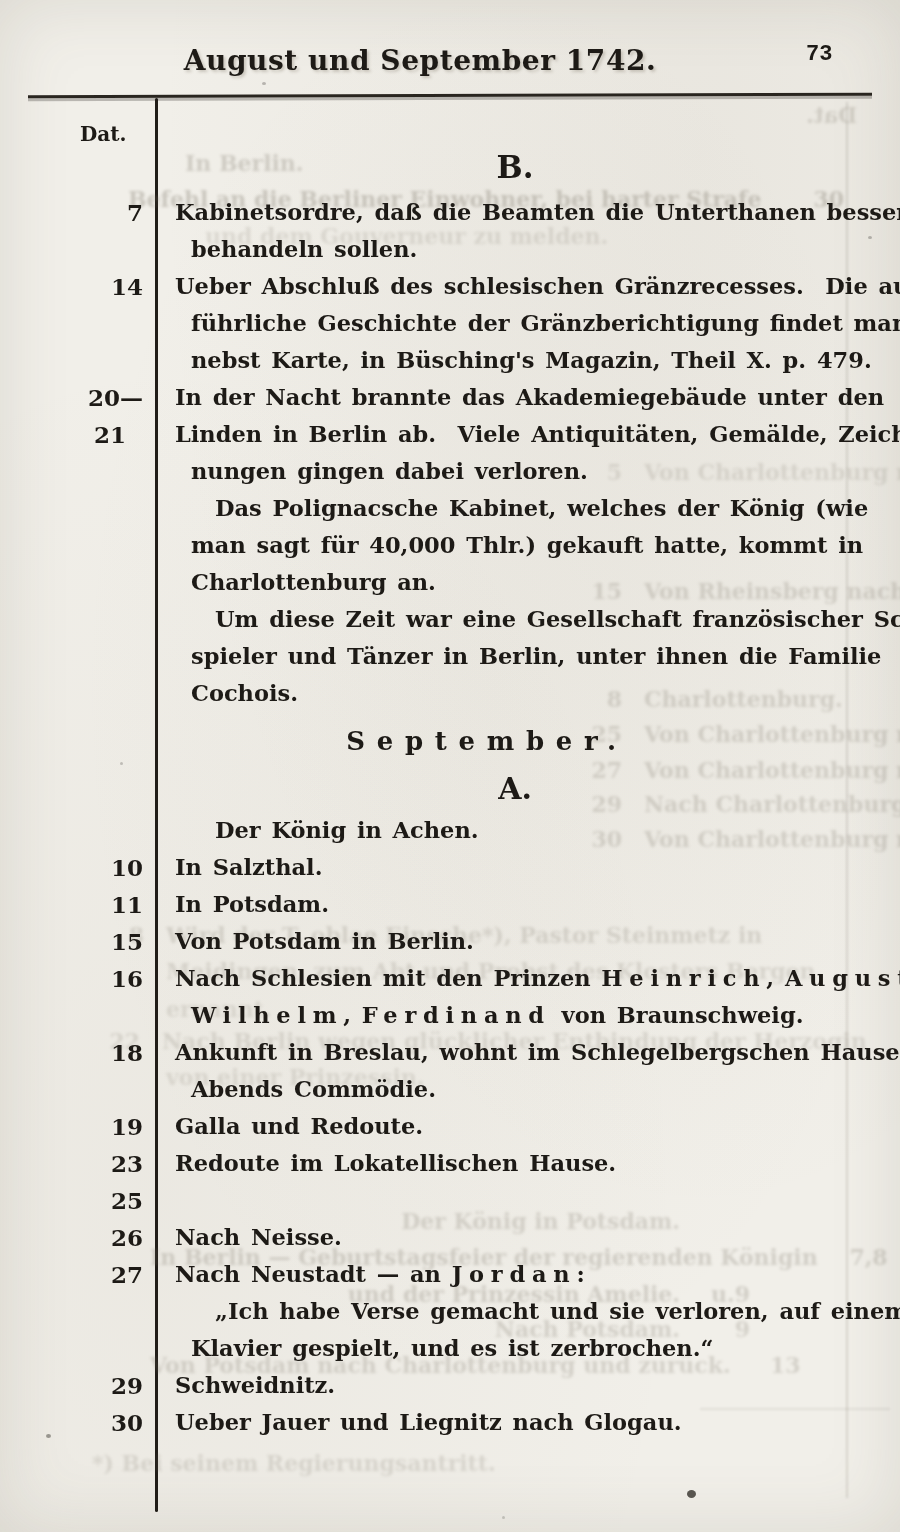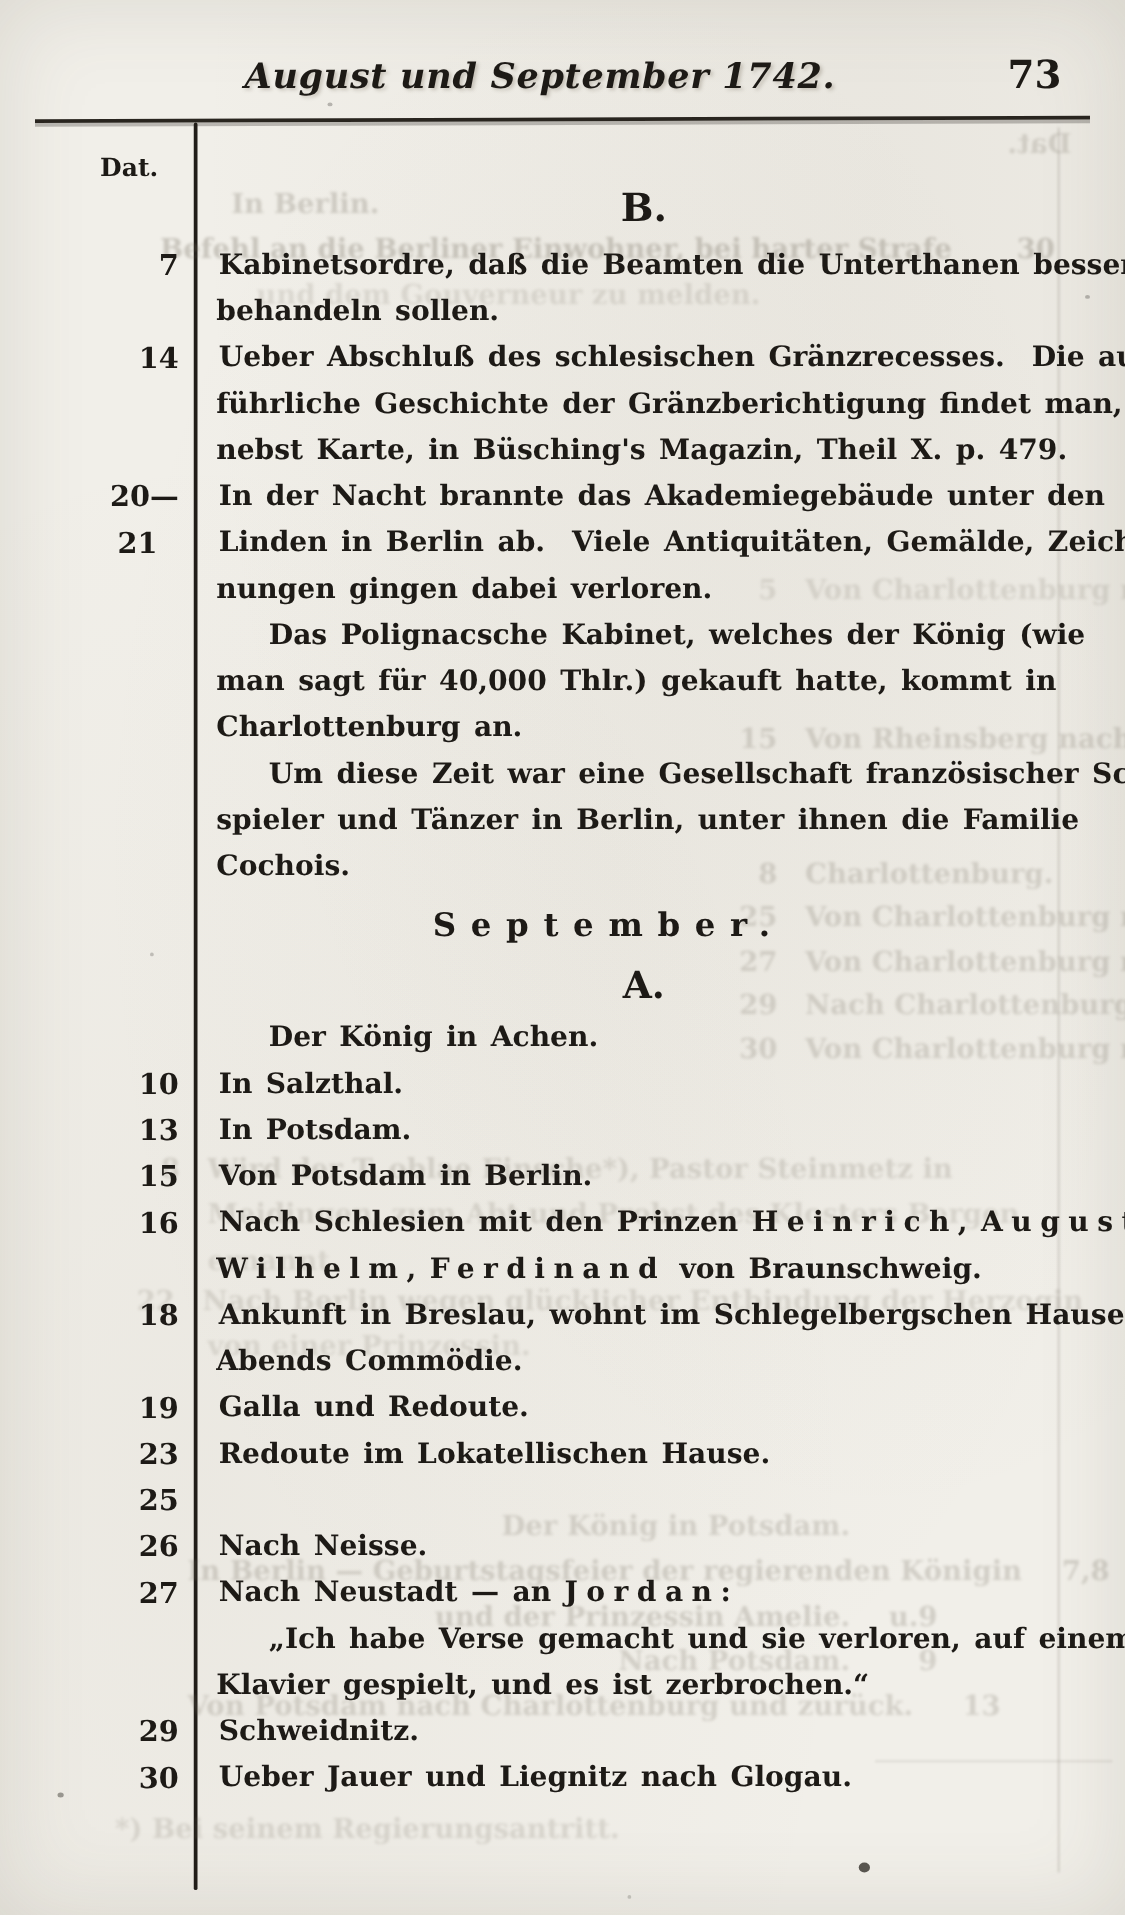--- a/index.html
+++ b/index.html
@@ -8,37 +8,37 @@
     font-family:"DejaVu Serif","Liberation Serif",serif;
     font-weight:700;color:#1d1a16;
     background:
       radial-gradient(ellipse at 78% 10%, rgba(140,128,108,.08), transparent 55%),
       radial-gradient(ellipse at 18% 78%, rgba(140,128,108,.06), transparent 50%),
       radial-gradient(ellipse at 55% 45%, rgba(152,142,120,.05), transparent 60%),
       #f1efe9;
     box-shadow:inset 0 0 70px rgba(95,85,70,.15);
   }
   
-  .title{position:absolute;top:44px;left:102px;width:660px;text-align:center;
+  .title{position:absolute;top:44px;left:90px;width:660px;text-align:center;
          font-size:28px;letter-spacing:.02em;
-         text-shadow:2px 2px 3px rgba(105,95,75,.28);font-style:italic;}
-  .pageno{position:absolute;top:42px;left:806px;font-size:31px;}
+         text-shadow:2px 2px 3px rgba(105,95,75,.28);}
+  .pageno{position:absolute;top:42px;left:806px;font-size:22px;font-family:Liberation Mono, monospace;}
   .datlabel{position:absolute;top:100px;left:80px;font-size:20px;margin-top:22px;}
   
   .rule-h{position:absolute;left:28px;width:844px;top:94px;height:3px;background:#29251f;
           transform:rotate(-0.18deg);box-shadow:0 3px 0 rgba(41,37,31,.28);}
   .rule-v{position:absolute;left:155px;top:98px;height:1414px;width:3px;background:#211d18;border-radius:2px;}
   .rule-ghost{position:absolute;left:846px;top:102px;height:1396px;width:2px;background:#8a8378;opacity:.22;filter:blur(1px);}
   
   #rows{position:absolute;top:140px;left:0;width:900px;}
   .row{display:flex;height:37px;line-height:37px;font-size:22.5px;}
   .c-date{flex:0 0 143px;text-align:right;font-size:23px;box-sizing:border-box;white-space:pre;}
   .c-date.pad{padding-right:17px;}
   .c-text{margin-left:32px;white-space:pre;word-spacing:.13em;}
-  .i1 .c-text{margin-left:30px;}
+  .i1 .c-text{margin-left:48px;}
   .i2 .c-text{margin-left:72px;}
   .sp{letter-spacing:.30em;white-space:pre;}
   .h-letter{height:54px;line-height:54px;text-align:center;font-size:31px;padding-left:130px;}
   .h-A{height:46px;line-height:46px;font-size:30px;}
   .h-month{height:50px;line-height:50px;margin-top:4px;text-align:center;
            font-size:26px;letter-spacing:.45em;padding-left:74px;}
   
   .ghost{position:absolute;color:#6e6759;filter:blur(1.4px);font-size:22px;
          font-weight:700;white-space:pre;pointer-events:none;}
   .g-flex{display:flex;}
@@ -152,21 +152,21 @@
       <div class="h-letter h-A">A.</div>
       <div class="row i2">
         <span class="c-date"></span>
         <span class="c-text"><span>Der König in Achen.</span></span>
       </div>
       <div class="row">
         <span class="c-date">10</span>
         <span class="c-text"><span>In Salzthal.</span></span>
       </div>
       <div class="row">
-        <span class="c-date">13</span>
+        <span class="c-date">11</span>
         <span class="c-text"><span>In Potsdam.</span></span>
       </div>
       <div class="row">
         <span class="c-date">15</span>
         <span class="c-text"><span>Von Potsdam in Berlin.</span></span>
       </div>
       <div class="row">
         <span class="c-date">16</span>
         <span class="c-text"><span>Nach Schlesien mit den Prinzen </span><span class="sp">Heinrich</span><span>, </span><span class="sp">August</span></span>
       </div>

